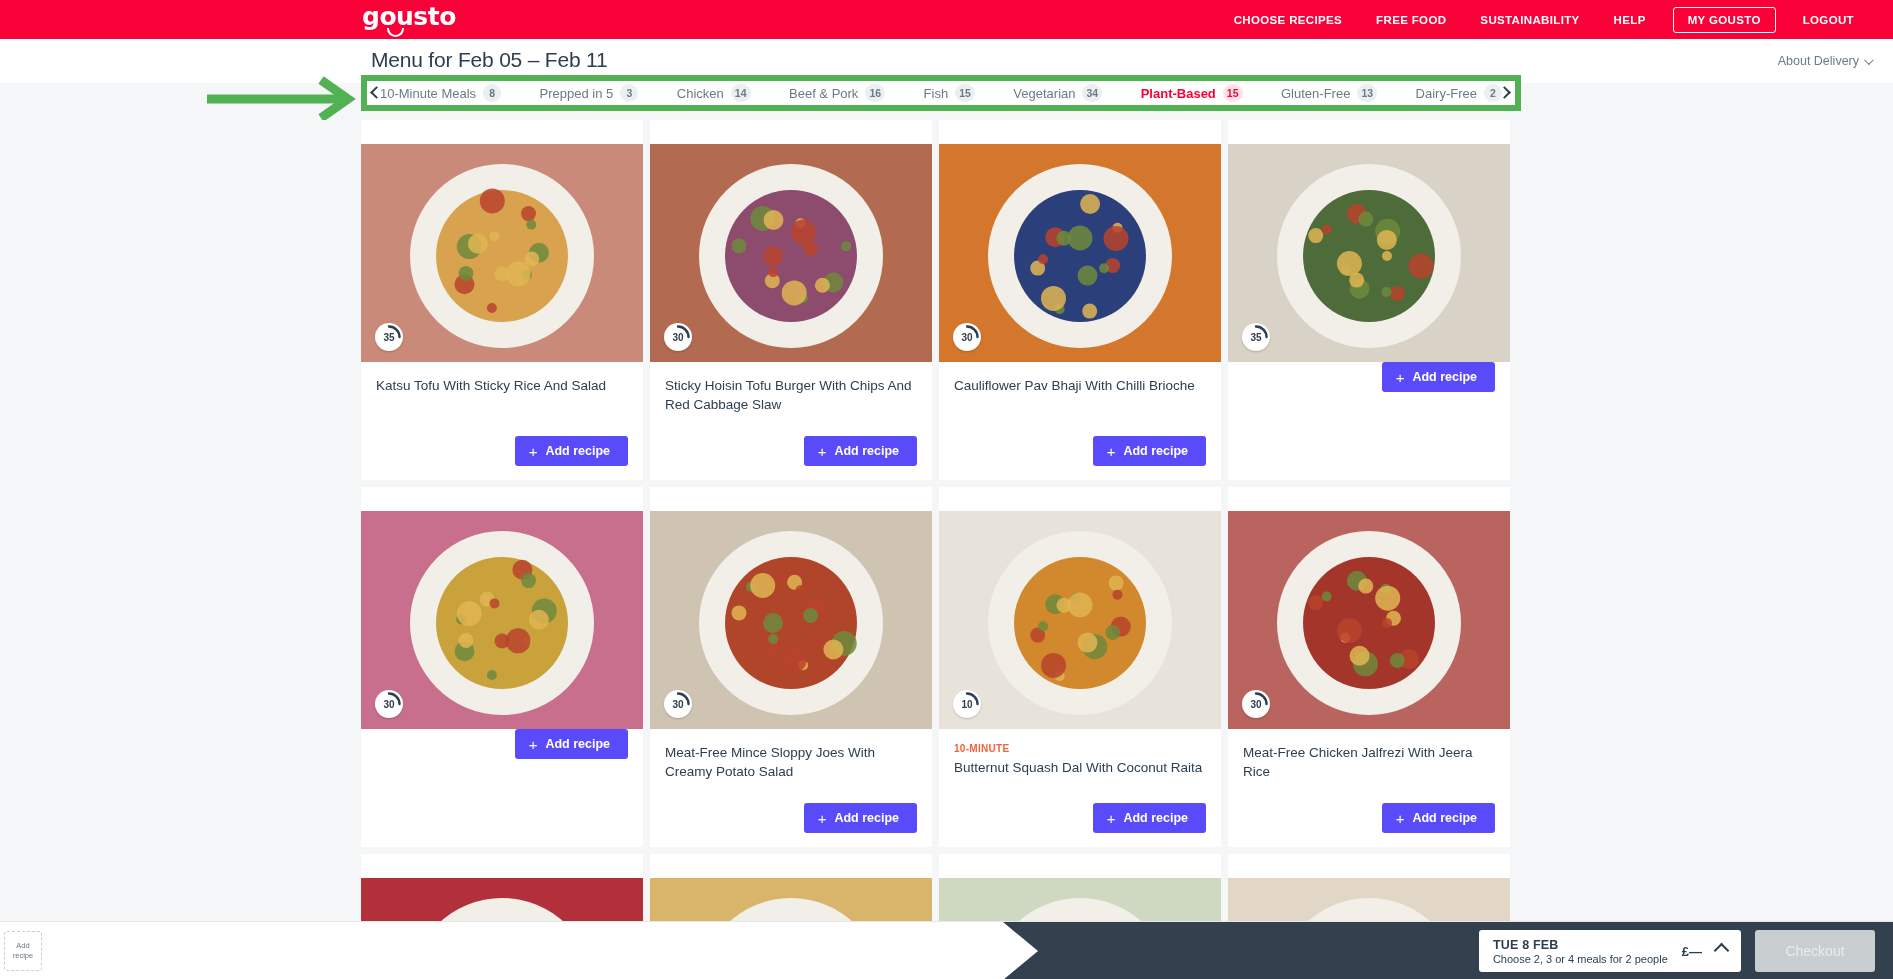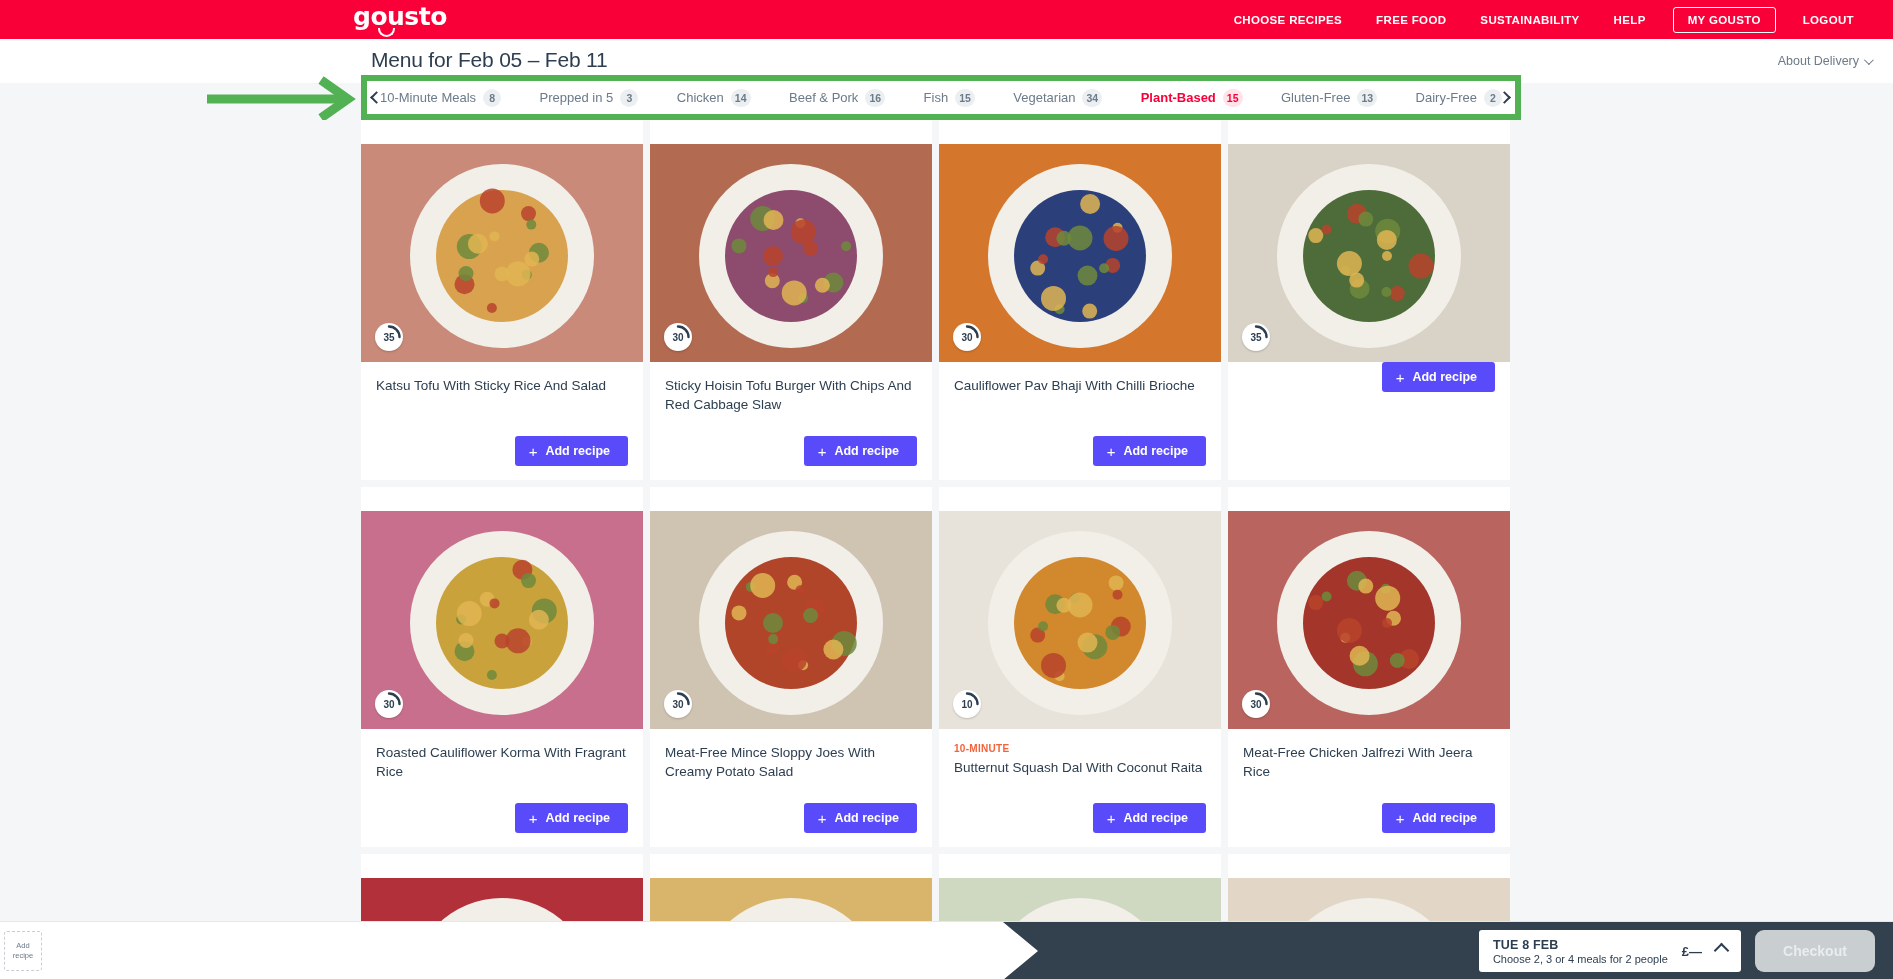--- a/index.html
+++ b/index.html
@@ -10,21 +10,21 @@
     color: #2c3e50;
     -webkit-font-smoothing: antialiased;
   }
 
   
   .topnav {
     position: absolute; top: 0; left: 0; width: 1893px; height: 39px;
     background: #fa0038;
     display: flex; align-items: center;
   }
-  .logo-wrap { position: absolute; left: 353px; top: 3px; }
+  .logo-wrap { position: absolute; left: 362px; top: 3px; }
   .logo {
     font-family: "DejaVu Sans", sans-serif;
     font-size: 25px; font-weight: 700; color: #ffffff;
     letter-spacing: -0.5px; line-height: 28px;
   }
   .logo-smile {
     position: absolute; left: 25px; top: 25px;
     width: 17px; height: 9px;
     border: 2.5px solid #ffffff; border-top: none;
     border-radius: 0 0 11px 11px;
@@ -57,21 +57,21 @@
     position: absolute; right: 22px; top: 15px;
     font-size: 12.5px; color: #6c7a89; cursor: pointer;
     display: flex; align-items: center; gap: 5px;
   }
   .chev-d { display: inline-block; width: 7px; height: 7px;
     border-right: 1.4px solid #6c7a89; border-bottom: 1.4px solid #6c7a89;
     transform: rotate(45deg) translateY(-2px); }
 
   
   .tabbar-outer {
-    position: absolute; top: 75px; left: 361px; width: 1160px; height: 45px;
+    position: absolute; top: 75px; left: 361px; width: 1160px; height: 36px;
     border: 6px solid #52b153;
     background: #ffffff;
     z-index: 5;
   }
   .tabbar {
     position: absolute; inset: 0;
     display: flex; align-items: center; justify-content: space-between;
     padding: 0 8px;
     background: #ffffff;
     overflow: hidden;
@@ -175,23 +175,23 @@
   }
   .dp-left { display: flex; flex-direction: column; justify-content: center; }
   .dp-date { font-size: 12.5px; font-weight: 700; color: #2c3e50; letter-spacing: 0.2px; }
   .dp-sub { font-size: 11px; color: #2c3e50; margin-top: 1px; }
   .dp-price { font-size: 13px; font-weight: 700; color: #2c3e50; }
   .chev-u { width: 11px; height: 11px;
     border-left: 2.2px solid #2c3e50; border-top: 2.2px solid #2c3e50;
     transform: rotate(45deg); margin-bottom: 2px; }
   .checkout-btn {
     background: #c9ced1; color: #e9edee; border: none;
-    height: 42px; width: 120px; border-radius: 9px;
+    height: 42px; width: 120px; border-radius: 3px;
     font-family: "Liberation Sans", sans-serif;
-    font-size: 14px; font-weight: 700; cursor: default;
+    font-size: 14px; font-weight: 400; cursor: default;
   }
 
   
   .row3 { margin-top: 0; }
 </style>
 </head>
 <body>
 
 <div class="topnav">
   <div class="logo-wrap">
@@ -428,23 +428,20 @@
           <circle cx="177.9" cy="108.8" r="10.0" fill="#e0b552" opacity="0.85"></circle>
           <circle cx="157.1" cy="129.8" r="12.5" fill="#b8432c" opacity="0.85"></circle>
           <circle cx="130.9" cy="164.0" r="5.0" fill="#6e8a3c" opacity="0.85"></circle>
           <circle cx="105.0" cy="129.5" r="7.5" fill="#e0b552" opacity="0.85"></circle>
         </svg><div class="badge-time">
           <svg width="28" height="28" viewBox="0 0 28 28" aria-hidden="true">
             <path d="M14 3.5 A10.5 10.5 0 0 1 24.5 14" fill="none" stroke="#2c3e50" stroke-width="2.4" stroke-linecap="round"></path>
           </svg>
           <span>30</span>
         </div></div>
-      <div class="card-body">
-        <div class="card-title">Roasted Cauliflower Korma With Fragrant Rice</div>
-      </div>
       <div class="card-foot">
         <button class="add-btn">
           <span class="plus">+</span>
           <span>Add recipe</span>
         </button>
       </div>
     </div>
     <div class="card">
       <div class="card-img"><svg width="282" height="218" viewBox="0 0 282 218">
           <rect width="282" height="218" fill="#cfc3b2"></rect>

